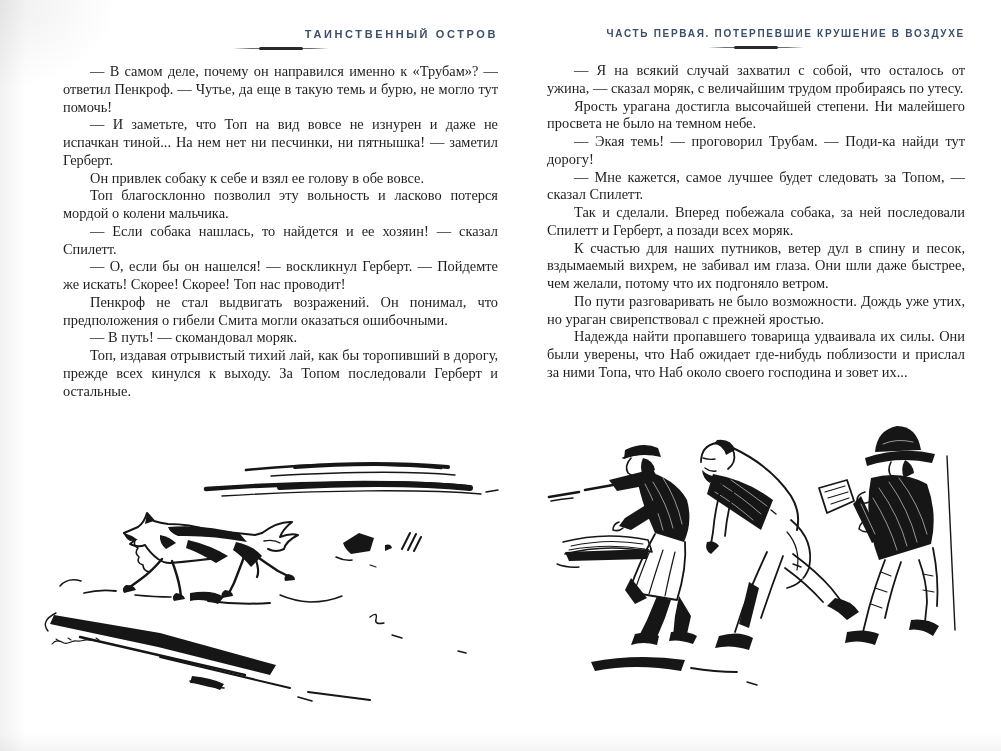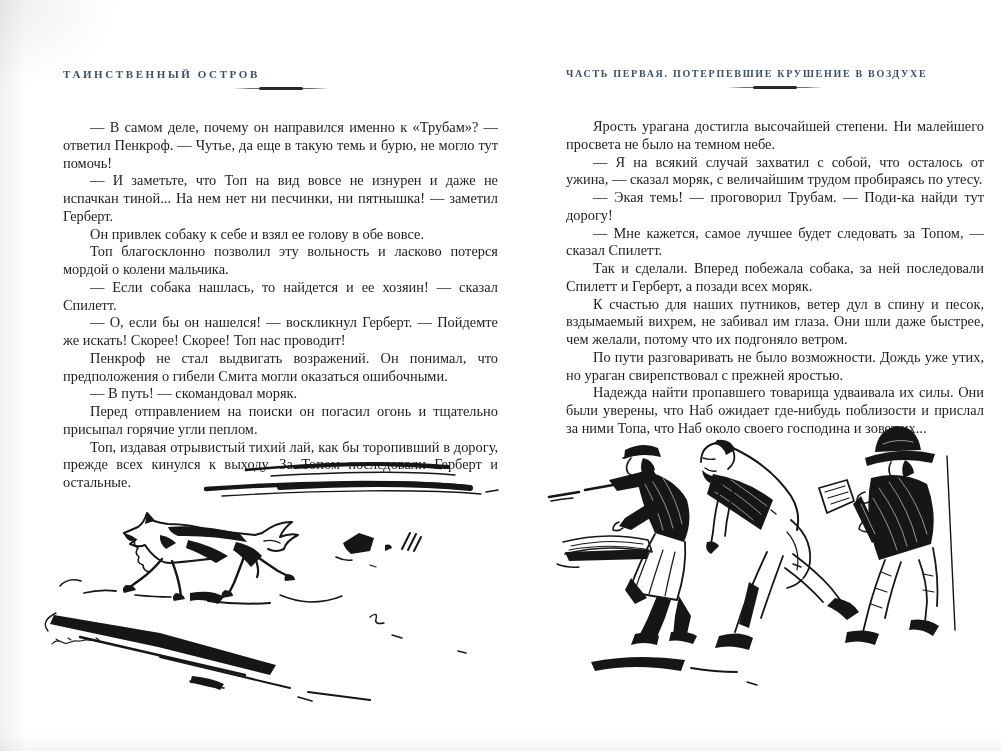--- a/index.html
+++ b/index.html
@@ -18,49 +18,48 @@
   }
   .edge-shade-left { left:0; top:0; width:26px; height:100%;
     background:linear-gradient(90deg, rgba(120,120,125,.10), rgba(120,120,125,0)); }
   .edge-shade-bottom { left:0; bottom:0; width:100%; height:18px;
     background:linear-gradient(0deg, rgba(120,120,125,.08), rgba(120,120,125,0)); }
   .edge-shade-topleft { left:0; top:0; width:120px; height:90px;
     background:radial-gradient(ellipse at 0% 0%, rgba(120,120,125,.12), rgba(120,120,125,0) 70%); }
 
   .page { position:absolute; top:28px; }
   .page-left  { left:63px;  width:435px; }
-  .page-right { left:566px; width:418px; }
+  .page-right { left:547px; width:418px; }
 
   .running-head {
-    text-align:left;
+    text-align:right;
     font-weight:bold;
     color:#3c4f69;
-    font-family:Liberation Serif, serif;
-    margin-top:40px;
+    font-family:Liberation Sans, sans-serif;
   }
   .page-left  .running-head { font-size:11px; letter-spacing:2.6px; }
   .page-right .running-head { font-size:10px; letter-spacing:1.7px; }
 
   .head-rule {
     position:relative;
     width:96px; height:3px;
     margin:7px auto 0 auto;
   }
   .head-rule .thin {
     position:absolute; left:0; top:1px; width:100%; height:1px;
     background:linear-gradient(90deg, rgba(60,60,60,0), rgba(60,60,60,.75) 18%, rgba(60,60,60,.75) 82%, rgba(60,60,60,0));
     display:block;
   }
   .head-rule .thick {
     position:absolute; left:26px; top:0; width:44px; height:3px;
     border-radius:2px; background:#2a2a2a; display:block;
   }
 
   .body-text {
-    margin-top:29px;
+    margin-top:13px;
     font-size:14.4px;
     line-height:17.75px;
     text-align:justify;
     hyphens:auto;
     -webkit-hyphens:auto;
     color:#1e1e1e;
   }
   .body-text p { text-indent:27px; }
 
   .illus { position:absolute; }
@@ -87,35 +86,34 @@
   <div class="body-text">
 
   <p class="para">— В самом деле, почему он направился именно к «Трубам»? — ответил Пенкроф. — Чутье, да еще в такую темь и бурю, не могло тут помочь!</p>
       <p class="para">— И заметьте, что Топ на вид вовсе не изнурен и даже не испачкан тиной... На нем нет ни песчинки, ни пятнышка! — заметил Герберт.</p>
       <p class="para">Он привлек собаку к себе и взял ее голову в обе вовсе.</p>
       <p class="para">Топ благосклонно позволил эту вольность и ласково потерся мордой о колени мальчика.</p>
       <p class="para">— Если собака нашлась, то найдется и ее хозяин! — сказал Спилетт.</p>
       <p class="para">— О, если бы он нашелся! — воскликнул Герберт. — Пойдемте же искать! Скорее! Скорее! Топ нас проводит!</p>
       <p class="para">Пенкроф не стал выдвигать возражений. Он понимал, что предположения о гибели Смита могли оказаться ошибочными.</p>
       <p class="para">— В путь! — скомандовал моряк.</p>
-      <p class="para">Перед отправлением на поиски он погасил огонь и тщательно присыпал горячие угли пеплом.</p>
       <p class="para">Топ, издавая отрывистый тихий лай, как бы торопивший в дорогу, прежде всех кинулся к выходу. За Топом последовали Герберт и остальные.</p>
     </div>
 </div>
 
 <div class="page page-right">
   <div class="running-head">ЧАСТЬ ПЕРВАЯ. ПОТЕРПЕВШИЕ КРУШЕНИЕ В ВОЗДУХЕ</div>
   <div class="head-rule">
       <span class="thin"></span>
       <span class="thick"></span>
     </div>
   <div class="body-text">
 
-  <p class="para">Ярость урагана достигла высочайшей степени. Ни малейшего просвета не было на темном небе.</p>
-      <p class="para">— Я на всякий случай захватил с собой, что осталось от ужина, — сказал моряк, с величайшим трудом пробираясь по утесу.</p>
+  <p class="para">— Я на всякий случай захватил с собой, что осталось от ужина, — сказал моряк, с величайшим трудом пробираясь по утесу.</p>
+      <p class="para">Ярость урагана достигла высочайшей степени. Ни малейшего просвета не было на темном небе.</p>
       <p class="para">— Экая темь! — проговорил Трубам. — Поди-ка найди тут дорогу!</p>
       <p class="para">— Мне кажется, самое лучшее будет следовать за Топом, — сказал Спилетт.</p>
       <p class="para">Так и сделали. Вперед побежала собака, за ней последовали Спилетт и Герберт, а позади всех моряк.</p>
       <p class="para">К счастью для наших путников, ветер дул в спину и песок, вздымаемый вихрем, не забивал им глаза. Они шли даже быстрее, чем желали, потому что их подгоняло ветром.</p>
       <p class="para">По пути разговаривать не было возможности. Дождь уже утих, но ураган свирепствовал с прежней яростью.</p>
       <p class="para">Надежда найти пропавшего товарища удваивала их силы. Они были уверены, что Наб ожидает где-нибудь поблизости и прислал за ними Топа, что Наб около своего господина и зовет их...</p>
     </div>
 </div>
 
 <div class="illus illus-dog" title="Чернильный рисунок: собака Топ бежит по песчаному берегу, позади штриховые линии ветра и тёмная коряга">

